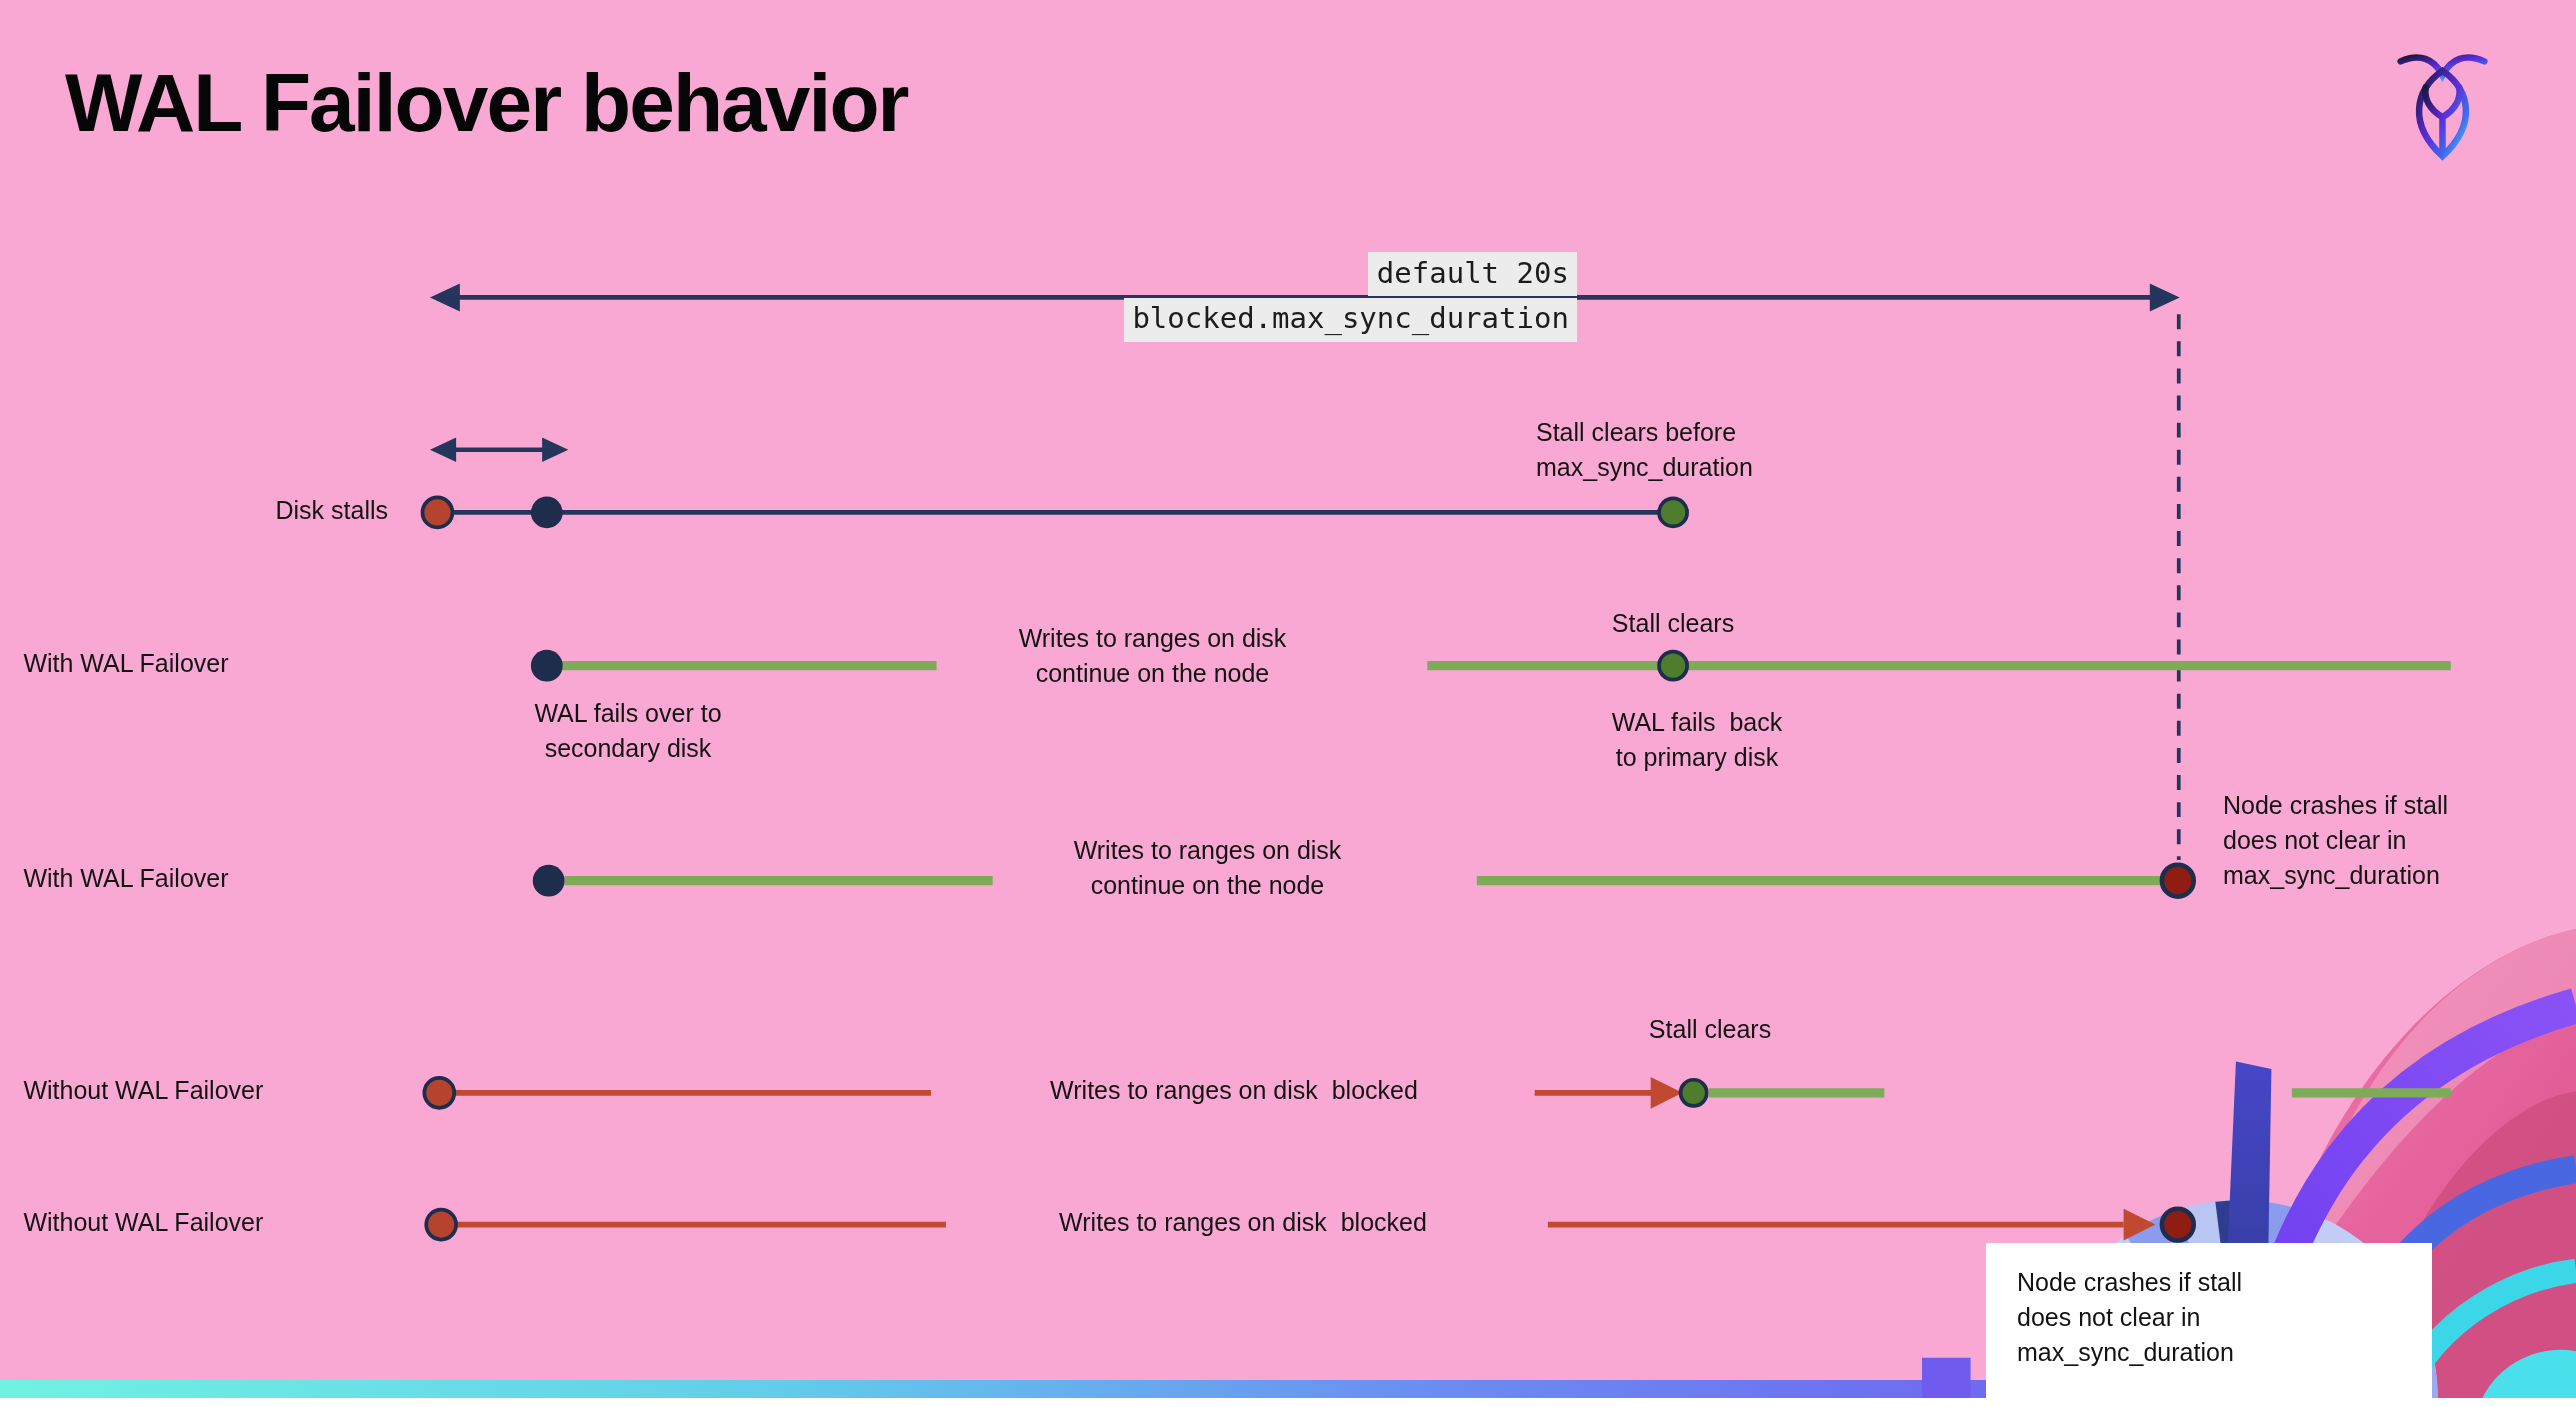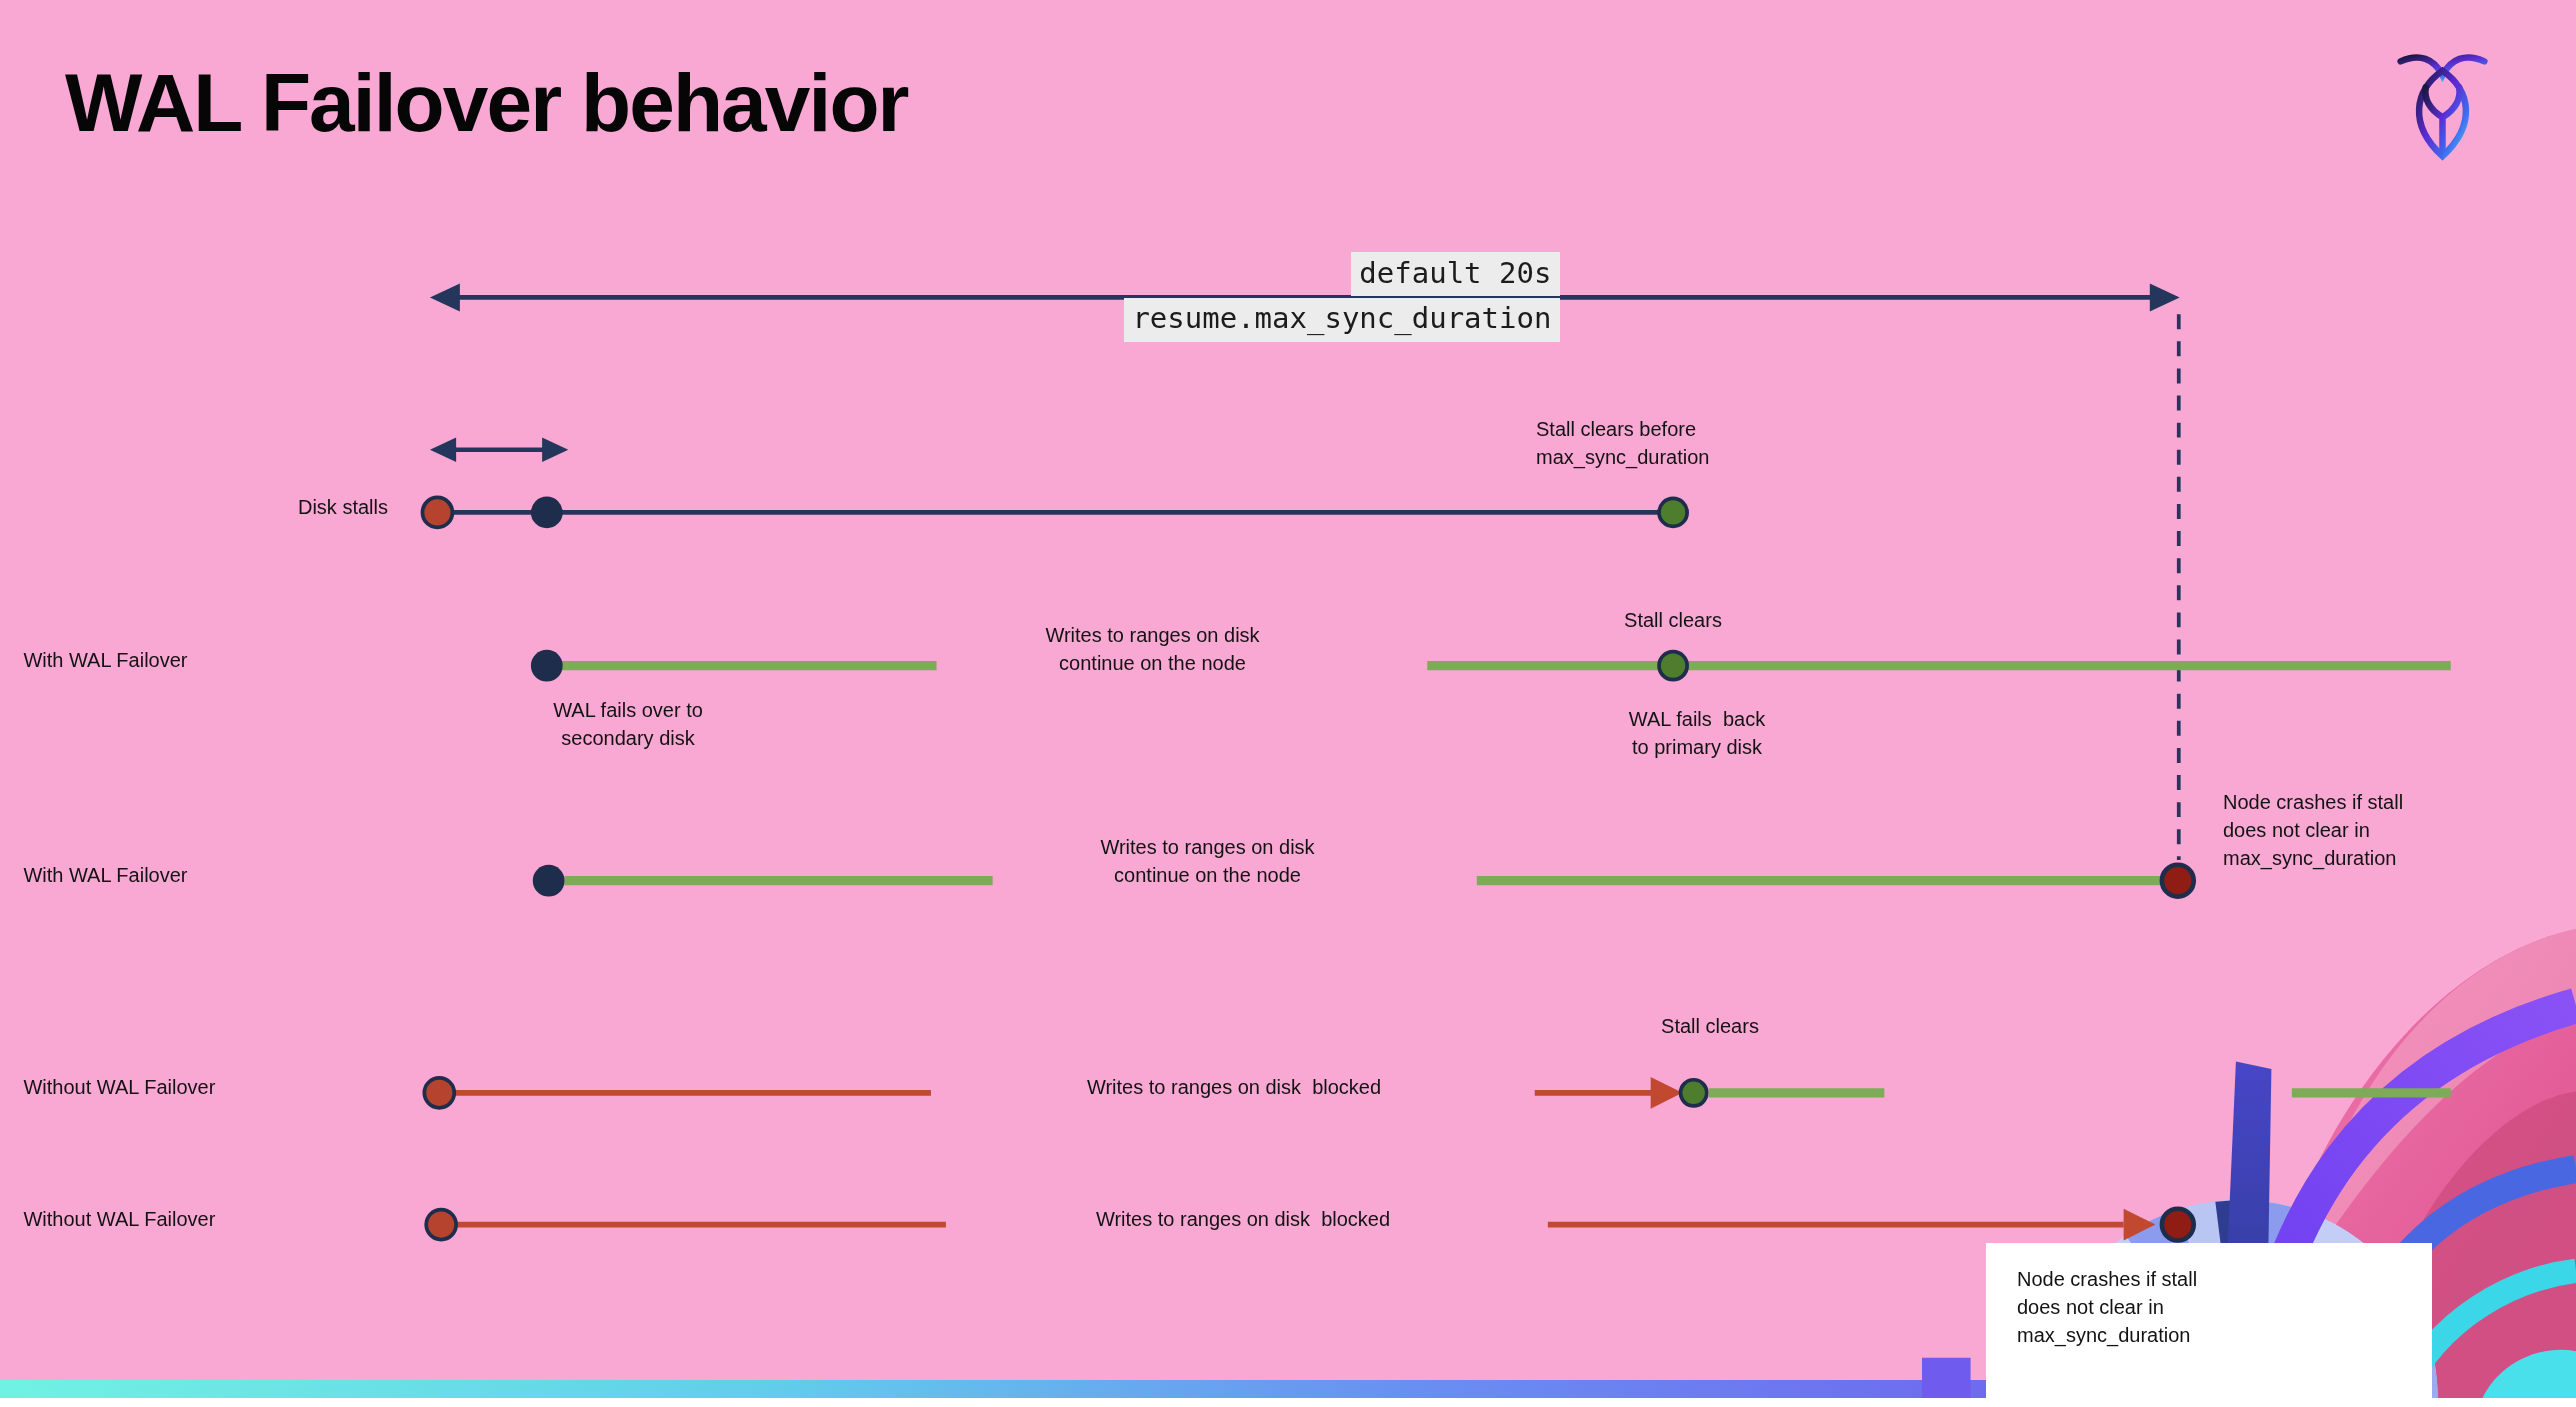--- a/index.html
+++ b/index.html
@@ -1,20 +1,20 @@
 <!DOCTYPE html>
 <html style="font-size:15px"><head>
 <meta charset="utf-8">
 <style>
   html,body{margin:0;padding:0;background:#ffffff;}
   #canvas{position:relative;width:2576px;height:1398px;background:#f9a8d4;overflow:hidden;
           font-family:"Liberation Sans",sans-serif;color:#161616;}
   .abs{position:absolute;}
   #page-title{font-size:82px;font-weight:900;letter-spacing:-1.9px;color:#060606;line-height:1;}
-  .lbl{font-size:20px;line-height:1.4;white-space:pre-wrap;color:#131313;}
+  .lbl{font-size:25px;line-height:1.4;white-space:pre-wrap;color:#131313;}
   .center{text-align:center;}
   .right{text-align:right;}
   .mono{font-family:"DejaVu Sans Mono","Liberation Mono",monospace;font-size:29px;line-height:1.0;
         color:#1c1c1c;background:#ececec;padding:6.5px 8.4px 8.4px 8.4px;display:inline-block;white-space:pre;}
   .monoStack{display:flex;flex-direction:column;align-items:flex-start;gap:1.9px;}
   #diagram-svg{position:absolute;left:0;top:0;z-index:2;}
   .txt{z-index:3;}
   #bottom-bar{left:0;top:1380px;width:2576px;height:28px;z-index:0;
     background:linear-gradient(90deg,#70f2e2 0%,#62cdea 30%,#6a8ef2 55%,#6f66ee 80%,#7a52f0 100%);}
   #art-svg{position:absolute;right:0;bottom:0;z-index:1;}
@@ -123,21 +123,21 @@
 
     <line x1="488" y1="1310" x2="1012" y2="1310" stroke="#c0492f" stroke-width="6"></line>
     <line x1="1656" y1="1310" x2="2272" y2="1310" stroke="#c0492f" stroke-width="6"></line>
     <polygon points="2306,1310 2272,1293 2272,1327" fill="#c0492f"></polygon>
     <circle cx="472" cy="1310" r="16" fill="#b5432e" stroke="#1f2d4d" stroke-width="4"></circle>
     <circle cx="2330" cy="1310" r="17" fill="#8f1d14" stroke="#1f2d4d" stroke-width="5"></circle>
   </svg>
 
   <div class="abs txt monoStack" style="left:1124px;top:252px;align-items:flex-end;">
     <span class="mono">default 20s</span>
-    <span class="mono">resume.max_sync_duration</span>
+    <span class="mono">blocked.max_sync_duration</span>
   </div>
 
   <div class="abs txt lbl right" style="left:154px;top:493px;width:234px;">Disk stalls</div>
   <div class="abs txt lbl" style="left:23.4px;top:646px;">With WAL Failover</div>
   <div class="abs txt lbl" style="left:23.4px;top:861px;">With WAL Failover</div>
   <div class="abs txt lbl" style="left:23.4px;top:1073px;">Without WAL Failover</div>
   <div class="abs txt lbl" style="left:23.4px;top:1205px;">Without WAL Failover</div>
 
   <div class="abs txt lbl" style="left:1536px;top:415px;">Stall clears before
 max_sync_duration</div>

